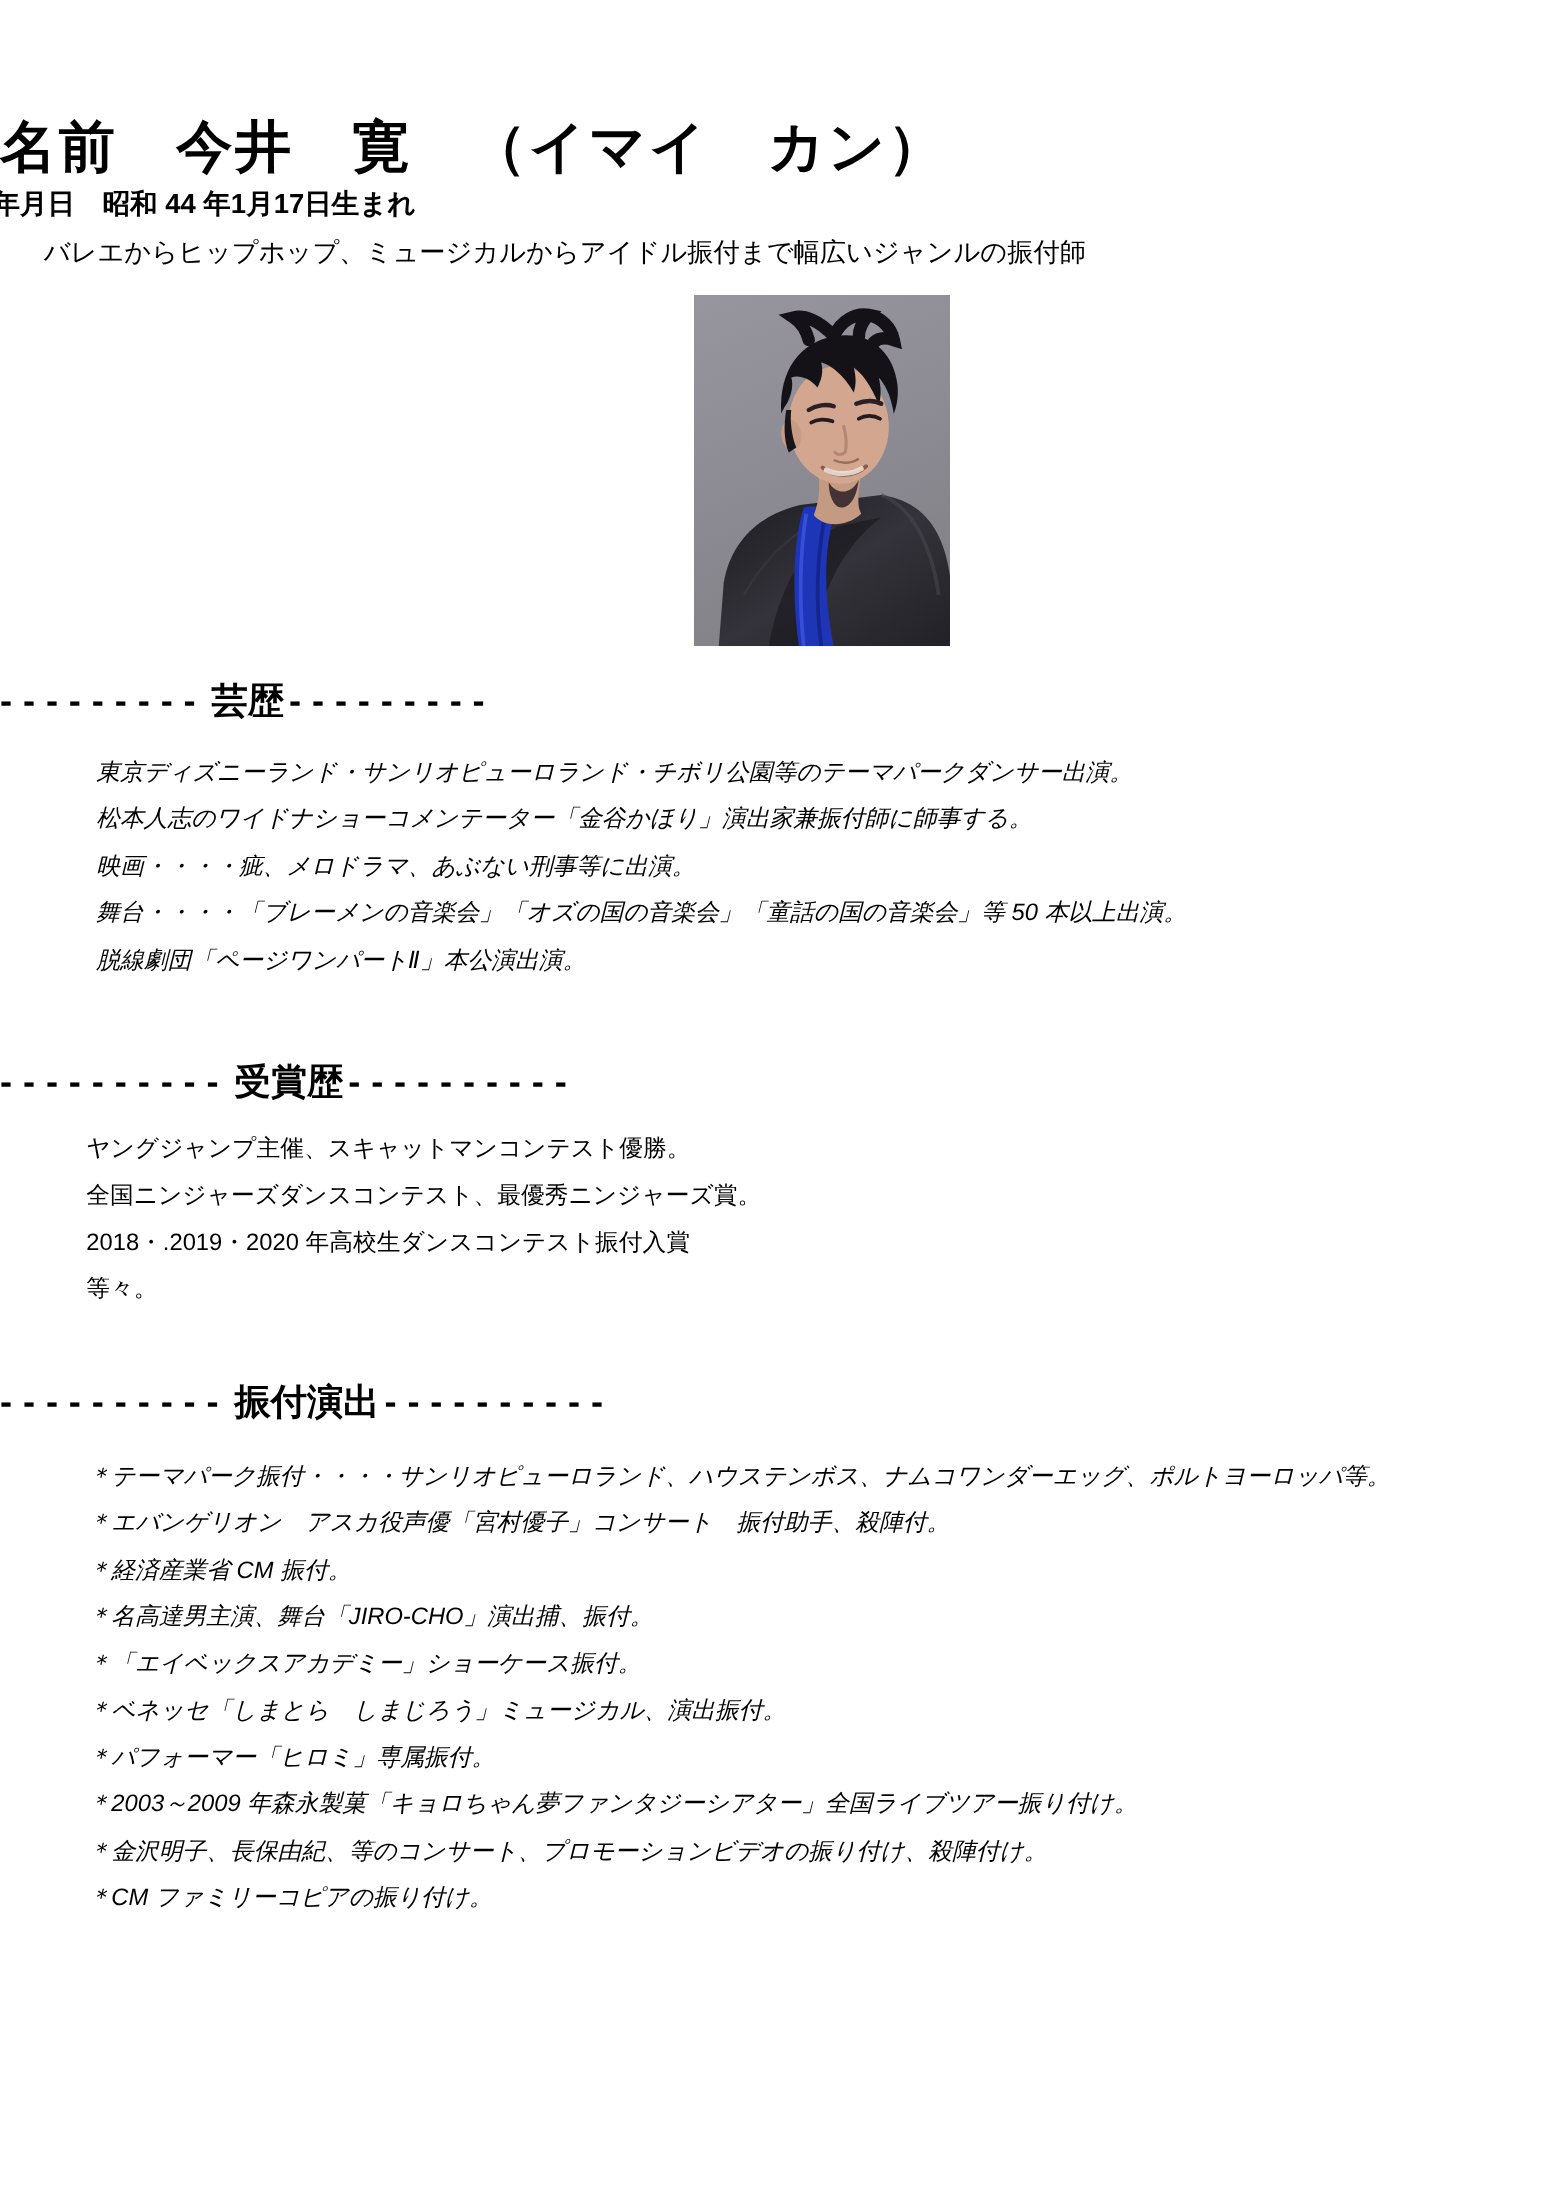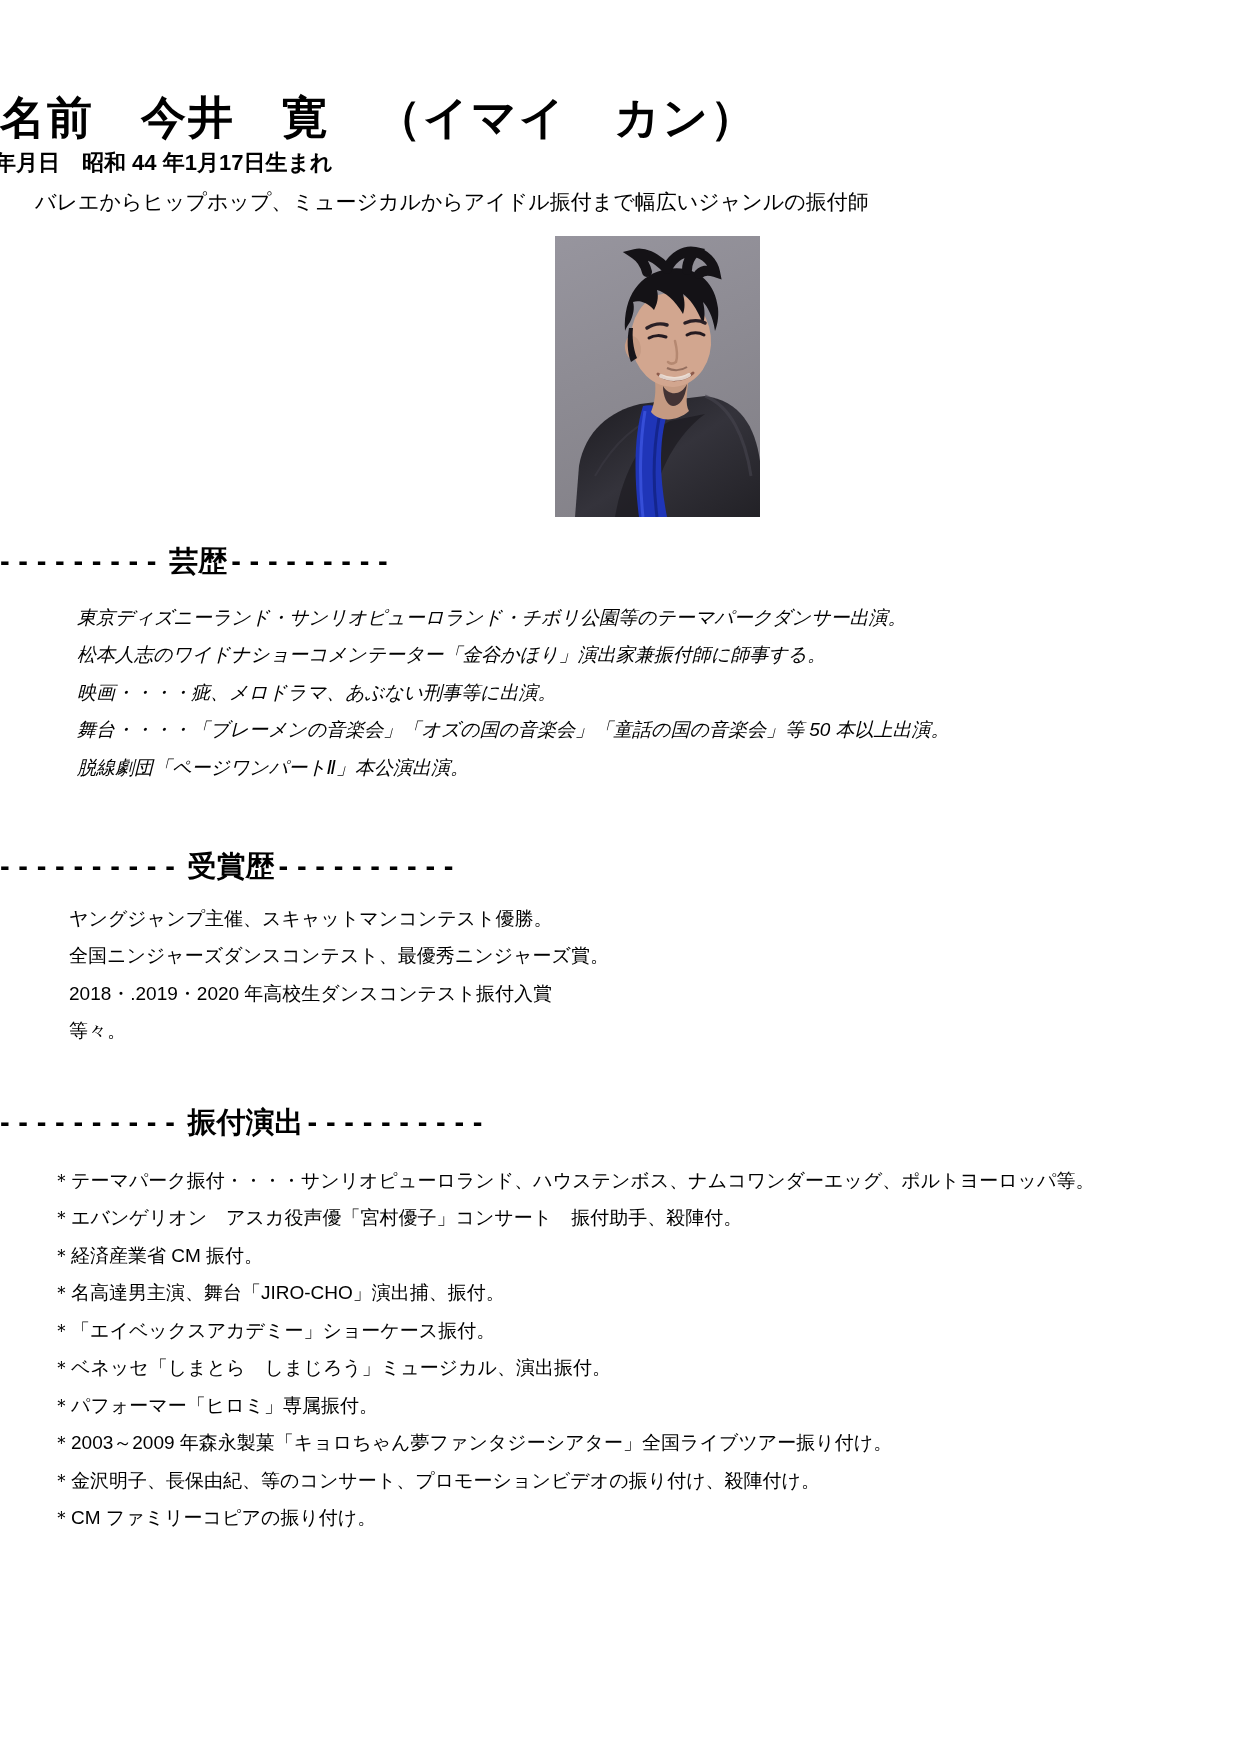--- a/index.html
+++ b/index.html
@@ -20,21 +20,21 @@
   .sec-head{font-size:29px;font-weight:700;line-height:36px;}
   .sec-head .dash{letter-spacing:0.30em;font-weight:700;}
   .sec-head .sec-title{margin:0 4px;}
   .sec-head-0{top:543px;}
   .sec-head-1{top:848px;}
   .sec-head-2{top:1104px;}
   .lines{position:absolute;font-size:19px;font-weight:400;}
   .lines .line{height:37.5px;display:flex;align-items:center;white-space:pre;}
   .lines-0{top:599px;left:77px;font-style:italic;}
   .lines-1{top:900px;left:69px;}
-  .lines-2{top:1162px;left:52px;}
+  .lines-2{top:1162px;left:70px;font-style:italic;}
 </style>
 </head>
 <body>
 
 <div class="abs center doc-title">名前　今井　寛　（イマイ　カン）</div>
 <div class="abs center birth">生年月日　昭和 44 年1月17日生まれ</div>
 <div class="abs center tagline">バレエからヒップホップ、ミュージカルからアイドル振付まで幅広いジャンルの振付師</div>
 
 <div class="abs photo">
   <svg width="205" height="281" viewBox="0 0 205 281" xmlns="http://www.w3.org/2000/svg">

